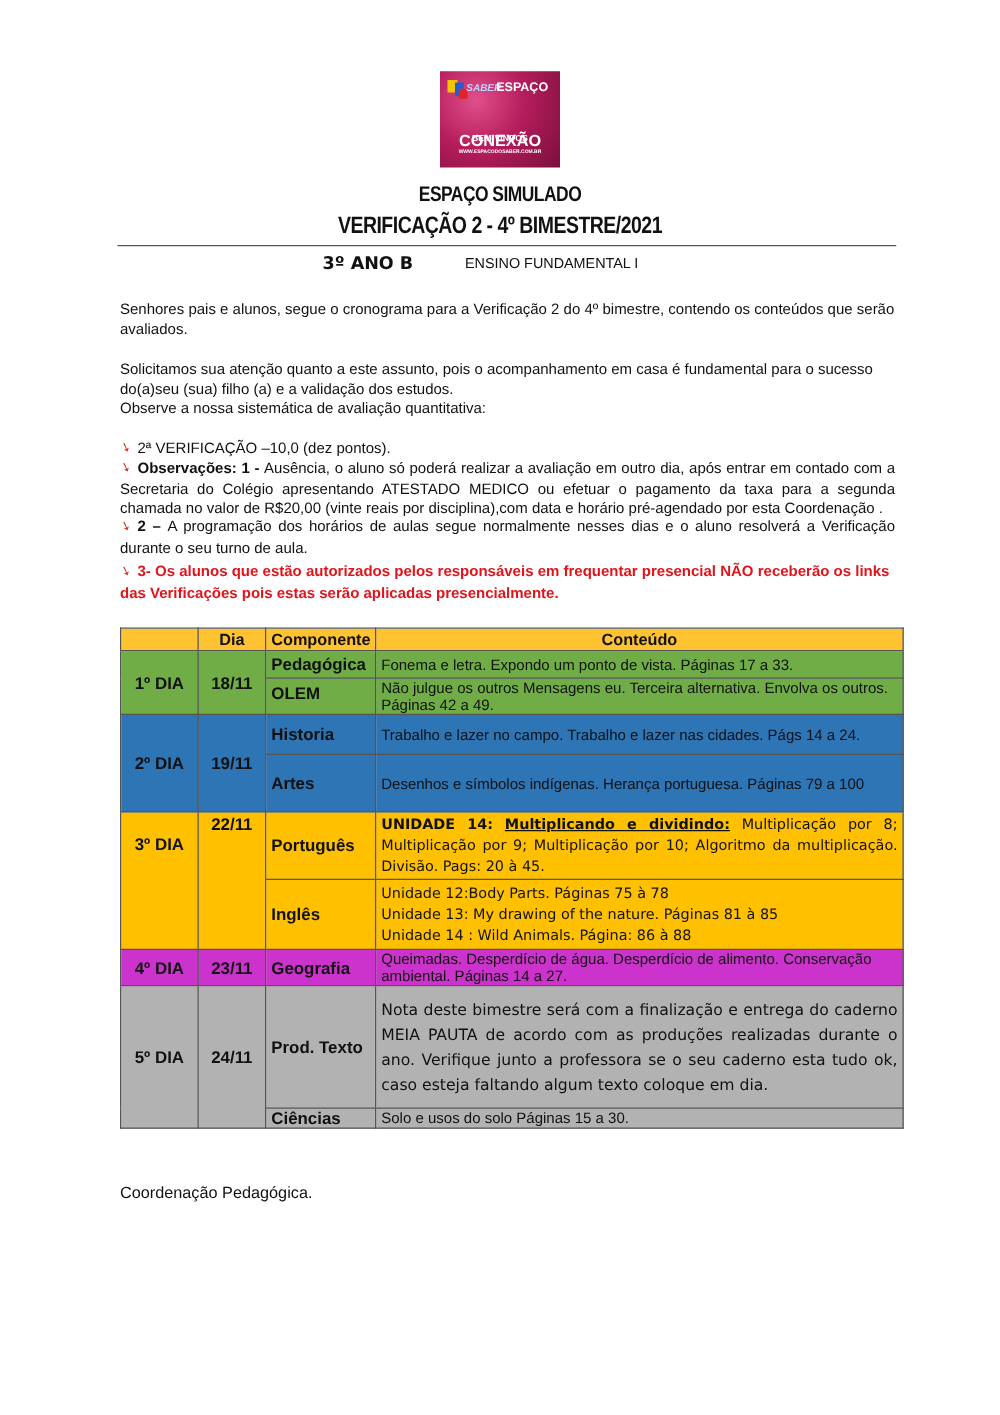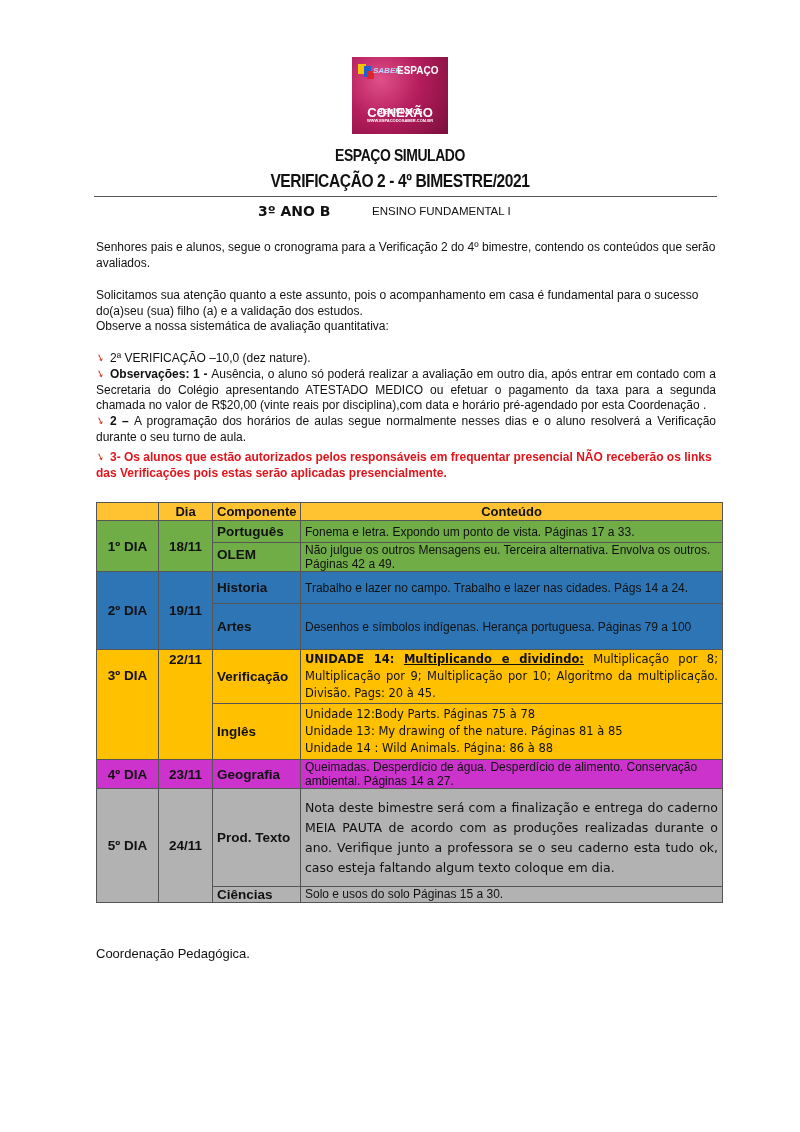--- a/index.html
+++ b/index.html
@@ -64,21 +64,21 @@
 <div class="title2">VERIFICAÇÃO 2 - 4º BIMESTRE/2021</div>
 <div class="rule"></div>
 <div class="grade">3º ANO B</div>
 <div class="level">ENSINO FUNDAMENTAL I</div>
 
 <div class="p" style="top:240px;">Senhores pais e alunos, segue o cronograma para a Verificação 2 do 4º bimestre, contendo os conteúdos que serão avaliados.</div>
 <div class="p" style="top:288px;">Solicitamos sua atenção quanto a este assunto, pois o acompanhamento em casa é fundamental para o sucesso do(a)seu (sua)  filho (a) e a validação dos estudos.</div>
 <div class="p" style="top:319px;">Observe a nossa sistemática de avaliação quantitativa:</div>
 
 <div class="p" style="top:351px;">
-  <span class="arrow">➘</span><span>2ª VERIFICAÇÃO –10,0 (dez nature).</span>
+  <span class="arrow">➘</span><span>2ª VERIFICAÇÃO –10,0 (dez pontos).</span>
 </div>
 <div class="p j" style="top:367px;">
   <span class="arrow">➘</span><span class="b">Observações: 1 - </span><span>Ausência, o aluno só poderá realizar a avaliação em outro dia, após entrar em contado com a Secretaria do Colégio apresentando ATESTADO MEDICO ou efetuar o pagamento da taxa para a segunda chamada no valor de R$20,00 (vinte reais por disciplina),com data e horário pré-agendado por esta Coordenação .</span>
 </div>
 <div class="p j" style="top:414px; padding-left:0;">
   <span class="arrow">➘</span><span class="b">2 – </span><span>A programação dos horários de aulas segue normalmente nesses dias e o aluno resolverá a Verificação durante o seu turno de aula.</span>
 </div>
 <div class="p" style="top:450px;">
   <span class="arrow">➘</span><span class="red">3- </span><span class="red">Os alunos que estão autorizados pelos responsáveis em frequentar presencial NÃO receberão os links das Verificações pois estas serão aplicadas presencialmente.</span>
 </div>
@@ -94,21 +94,21 @@
       <tr>
     <th></th>
     <th>Dia</th>
     <th style="text-align:left">Componente</th>
     <th>Conteúdo</th>
   </tr>
 
   <tr class="c-green" style="height:22px">
     <td class="day" rowspan="2">1º DIA</td>
     <td class="day" rowspan="2">18/11</td>
-    <td class="comp">Português</td>
+    <td class="comp">Pedagógica</td>
     <td class="cont cont-sm">Fonema e letra. Expondo um ponto de vista. Páginas 17 a 33.</td>
   </tr>
   <tr class="c-green" style="height:24px">
     <td class="comp" style="vertical-align:top; padding-top:4px">OLEM</td>
     <td class="cont cont-sm">Não julgue os outros Mensagens eu. Terceira alternativa. Envolva os outros.  Páginas 42 a 49.</td>
   </tr>
 
   <tr class="c-blue" style="height:32px">
     <td class="day" rowspan="2">2º DIA</td>
     <td class="day" rowspan="2">19/11</td>
@@ -116,21 +116,21 @@
     <td class="cont cont-sm">Trabalho e lazer no campo. Trabalho e lazer nas cidades. Págs 14 a 24.</td>
   </tr>
   <tr class="c-blue" style="height:46px">
     <td class="comp">Artes</td>
     <td class="cont cont-sm">Desenhos e símbolos indígenas. Herança portuguesa.  Páginas 79 a 100</td>
   </tr>
 
   <tr class="c-yellow" style="height:54px">
     <td class="day" rowspan="2" style="vertical-align:top; padding-top:18px">3º DIA</td>
     <td class="day" rowspan="2" style="vertical-align:top; padding-top:2px">22/11</td>
-    <td class="comp">Verificação</td>
+    <td class="comp">Português</td>
     <td class="cont cont-cal" style="text-align:justify"><span class="b">UNIDADE 14:</span> <span class="u">Multiplicando e dividindo:</span><span> Multiplicação por 8; Multiplicação por 9; Multiplicação por 10; Algoritmo da multiplicação. Divisão. Pags: 20 à 45.</span></td>
   </tr>
   <tr class="c-yellow" style="height:56px">
     <td class="comp">Inglês</td>
     <td class="cont cont-cal">
       <div>Unidade 12:Body Parts. Páginas 75 à 78</div>
       <div>Unidade 13: My drawing of the nature.  Páginas 81 à 85</div>
       <div>Unidade 14 : Wild Animals. Página: 86 à 88</div>
     </td>
   </tr>

